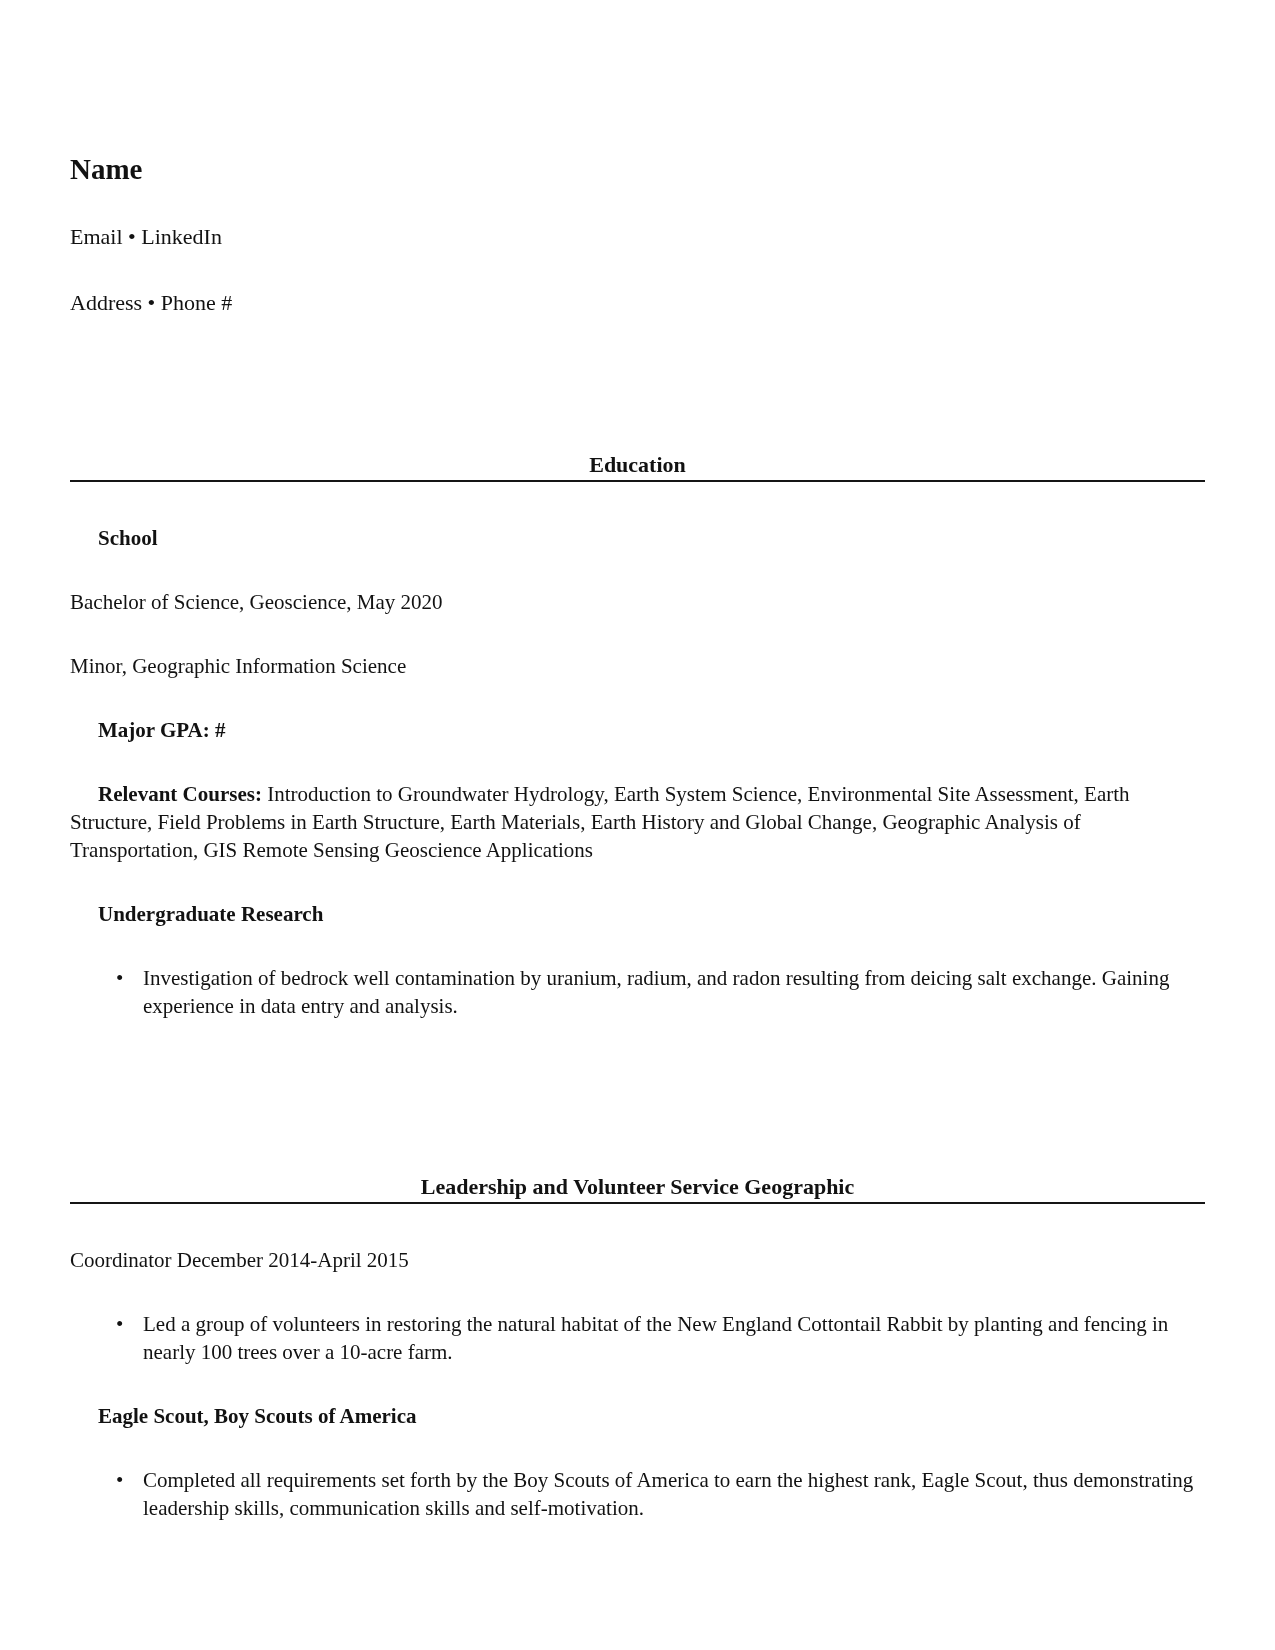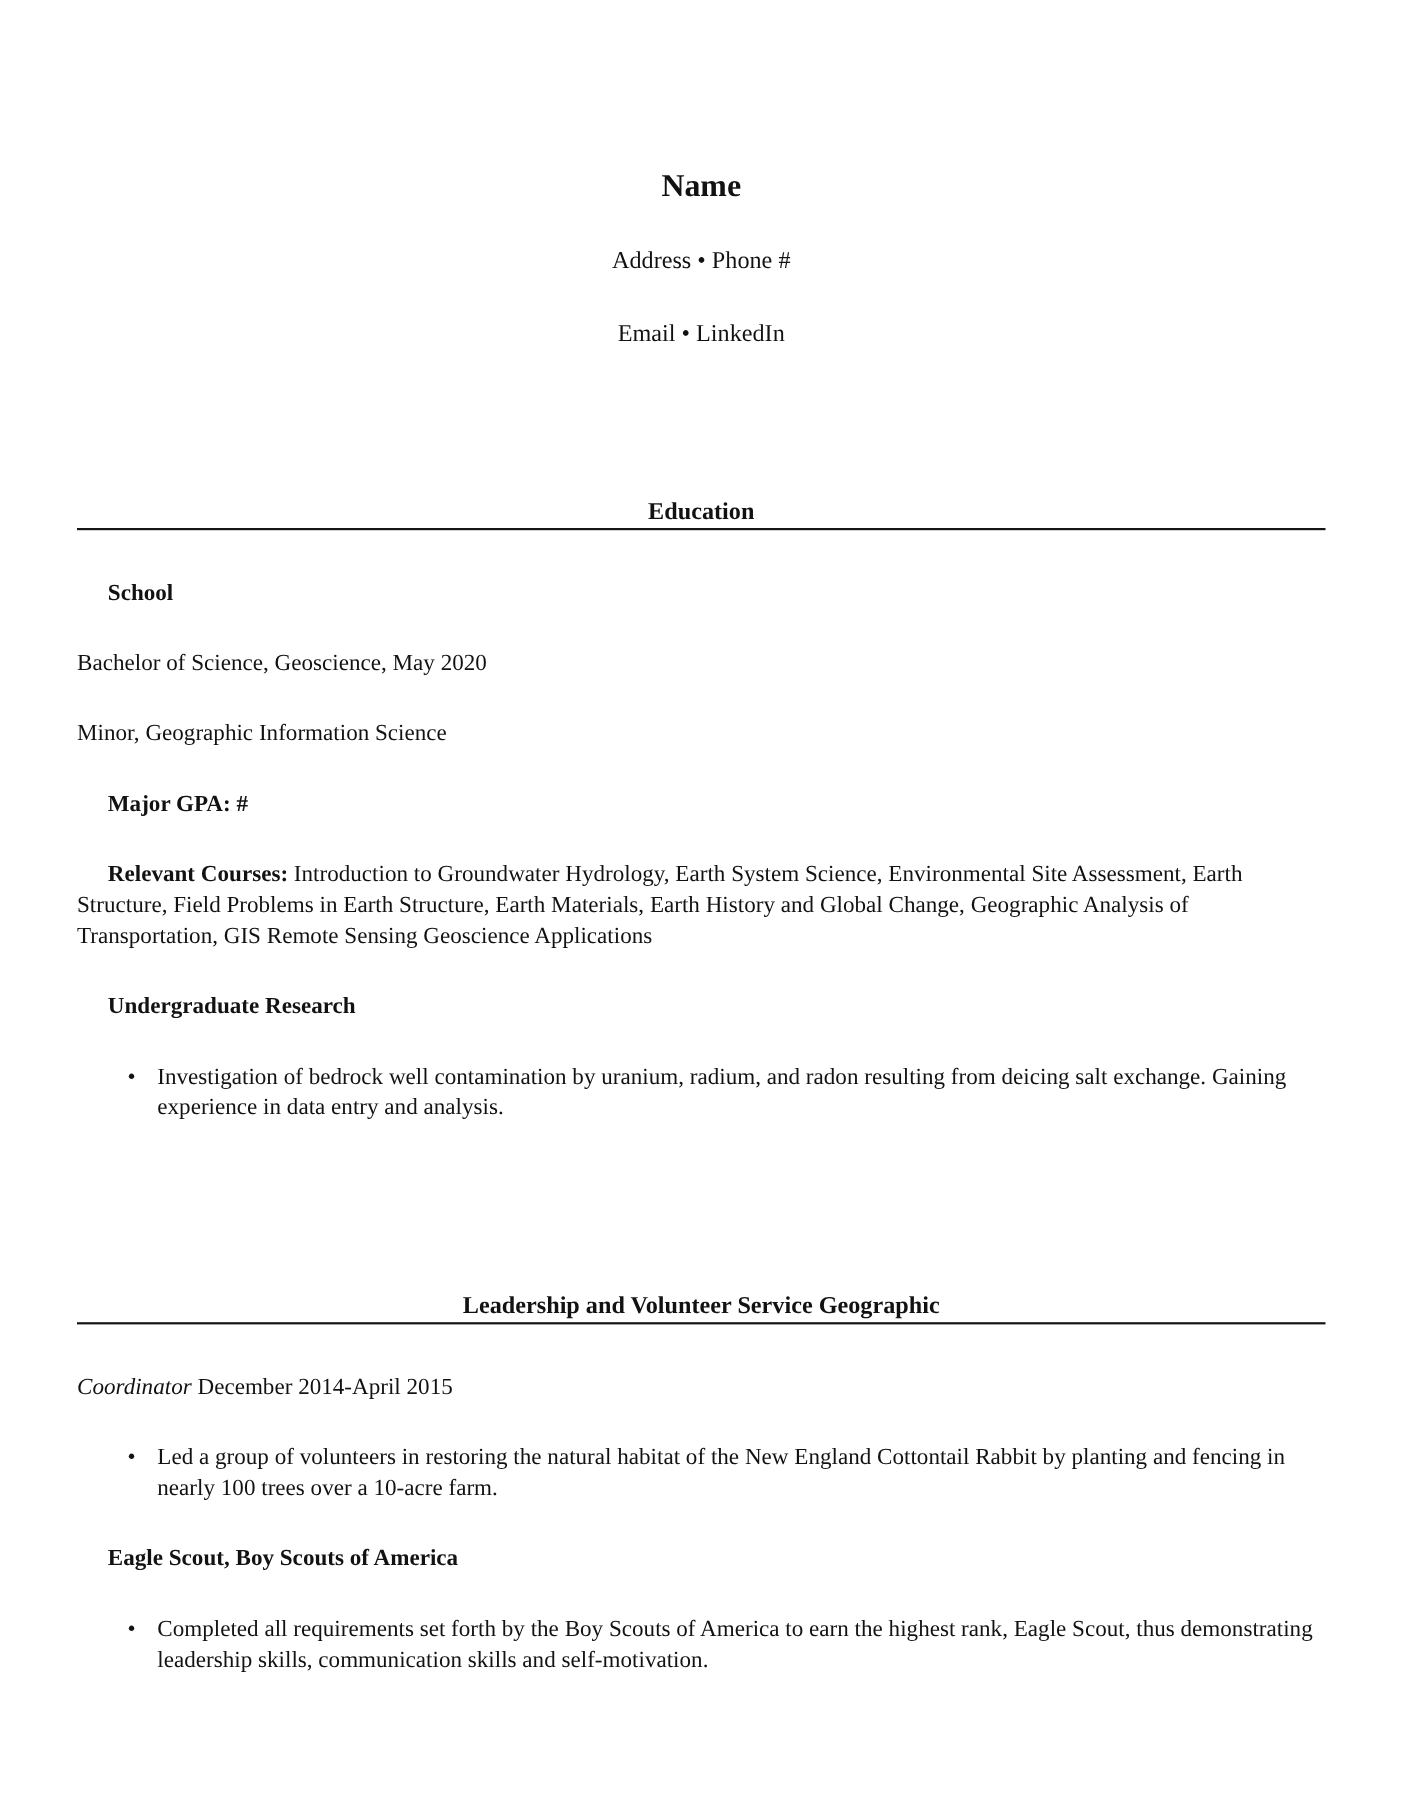--- a/index.html
+++ b/index.html
@@ -8,58 +8,58 @@
     width: 1275px; height: 1650px;
     font-family: "Liberation Serif", "DejaVu Serif", serif;
     color: #121212;
   }
   .page {
     width: 1275px; height: 1650px;
     padding: 62px 70px 40px 70px;
     white-space: pre-wrap;
     overflow: hidden;
   }
-  .header { text-align: center; }
+  .header { text-align: left; }
   .name { font-size: 29px; font-weight: 700; line-height: 34px; }
   .contact { font-size: 22px; line-height: 30px; }
 
   section { margin-top: 27px; }
   section.first { margin-top: 7px; }
 
   h2.sec-heading {
     font-size: 22px; font-weight: 700; line-height: 27px;
     padding-bottom: 2px; margin-bottom: 6px;
     border-bottom: 2px solid #151515;
     text-align: center;
   }
 
   .line { font-size: 21px; line-height: 28px; }
   .bold { font-weight: 700; margin-left: 28px; }
-  .italic { font-style: italic; }
+  .italic { }
 
   .bullet {
     position: relative;
     font-size: 21px; line-height: 28px;
     padding-left: 73px;
   }
   .bullet::before {
     content: "\2022";
     position: absolute; left: 46px; top: 0;
     font-size: 21px;
   }
 </style>
 </head>
 <body>
 
 <div class="page">
 
   <div class="header">
     <div class="name">Name</div>
+    <div class="contact">Email • LinkedIn</div>
     <div class="contact">Address • Phone #</div>
-    <div class="contact">Email • LinkedIn</div>
   </div>
 
   <section class="first">
     <h2 class="sec-heading">Education</h2>
     <div class="line bold">School</div>
     <div class="line">Bachelor of Science, Geoscience, May 2020</div>
     <div class="line">Minor, Geographic Information Science</div>
     <div class="line bold">Major GPA: #</div>
     <div class="line"><span class="bold">Relevant Courses:</span><span> Introduction to Groundwater Hydrology, Earth System Science, Environmental Site Assessment, Earth Structure, Field Problems in Earth Structure, Earth Materials, Earth History and Global Change, Geographic Analysis of Transportation, GIS Remote Sensing Geoscience Applications</span></div>
     <div class="line bold">Undergraduate Research</div>

